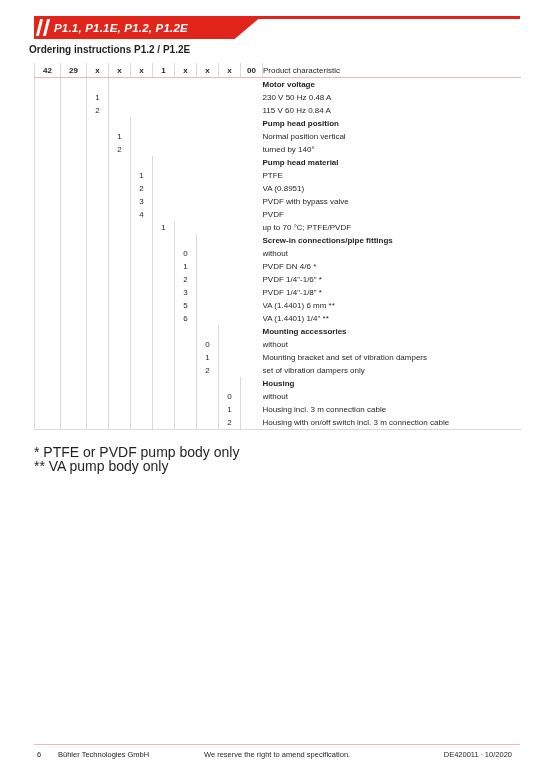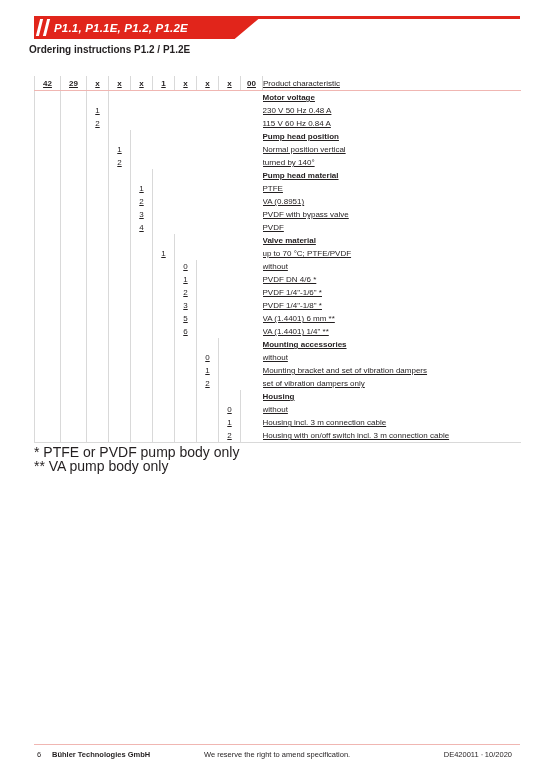--- a/index.html
+++ b/index.html
@@ -74,26 +74,25 @@
     font-size: 10px;
     font-weight: bold;
     color: #231f20;
     white-space: nowrap;
   }
 
   
   .order-table {
     position: absolute;
     left: 34px;
-    top: 76px;
+    top: 63px;
     width: 486px;
     border-collapse: collapse;
     table-layout: fixed;
     font-size: 8px;
-    text-decoration: underline;
   }
   .order-table td {
     height: 13px;
     padding: 0;
     vertical-align: middle;
     border: 0 solid #d9d9d9;
   }
   
   .c {
     text-align: center;
@@ -157,26 +156,25 @@
   .footer-pageno {
     position: absolute;
     left: 3px;
     top: 6px;
     font-size: 7.5px;
     color: #231f20;
     white-space: nowrap;
   }
   .footer-company {
     position: absolute;
-    left: 18px;
+    left: 24px;
     top: 6px;
     font-size: 7.5px;
     color: #231f20;
     white-space: nowrap;
-    font-weight: bold;
   }
   .footer-note {
     position: absolute;
     left: 170px;
     top: 6px;
     font-size: 7.5px;
     color: #231f20;
     white-space: nowrap;
   }
   .footer-docid {
@@ -371,39 +369,39 @@
         <td class="c"></td>
         <td class="c"></td>
         <td class="desc">PVDF</td>
       </tr>
       <tr>
         <td class="c bl br"></td>
         <td class="c br"></td>
         <td class="c br"></td>
         <td class="c br"></td>
         <td class="c br"></td>
-        <td class="c br"></td>
-        <td class="c"></td>
-        <td class="c"></td>
-        <td class="c"></td>
-        <td class="c"></td>
-        <td class="desc sect">Valve material</td>
-      </tr>
-      <tr>
-        <td class="c bl br"></td>
-        <td class="c br"></td>
-        <td class="c br"></td>
-        <td class="c br"></td>
-        <td class="c br"></td>
         <td class="c br">1</td>
         <td class="c"></td>
         <td class="c"></td>
         <td class="c"></td>
         <td class="c"></td>
         <td class="desc">up to 70 °C; PTFE/PVDF</td>
+      </tr>
+      <tr>
+        <td class="c bl br"></td>
+        <td class="c br"></td>
+        <td class="c br"></td>
+        <td class="c br"></td>
+        <td class="c br"></td>
+        <td class="c br"></td>
+        <td class="c br"></td>
+        <td class="c"></td>
+        <td class="c"></td>
+        <td class="c"></td>
+        <td class="desc sect">Screw-in connections/pipe fittings</td>
       </tr>
       <tr>
         <td class="c bl br"></td>
         <td class="c br"></td>
         <td class="c br"></td>
         <td class="c br"></td>
         <td class="c br"></td>
         <td class="c br"></td>
         <td class="c br">0</td>
         <td class="c"></td>

